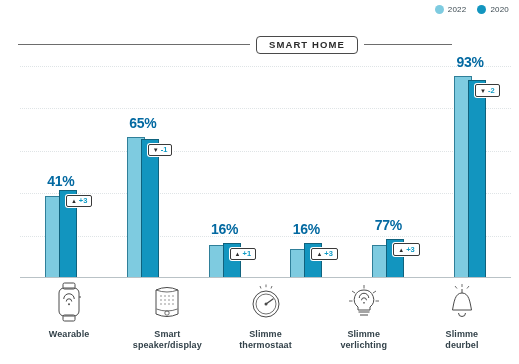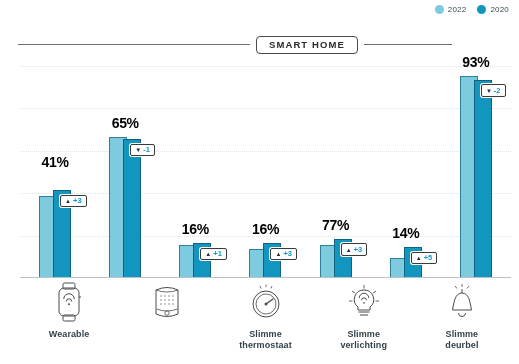--- a/index.html
+++ b/index.html
@@ -86,21 +86,21 @@
     border:1px solid #10627d;
     border-bottom:none;
     margin-left:-4px;
     position:relative;
     z-index:2;
   }
   .value{
     position:absolute;
     left:50%;
     transform:translateX(-50%);
-    font-size:14px;font-weight:bold;color:#000000;
+    font-size:14px;font-weight:bold;color:#0369a1;
     white-space:nowrap;letter-spacing:-.3px;
   }
   .badge{
     position:absolute;
     z-index:4;
     background:#ffffff;
     border:1px solid #3a3a3a;
     border-radius:2px;
     padding:1.5px 4px;
     font-size:7.5px;font-weight:bold;
@@ -154,21 +154,21 @@
 <div class="plot">
   <div class="gridlines">
       <div class="gridline" style="top: 189.6px;"></div>
       <div class="gridline" style="top: 147.2px;"></div>
       <div class="gridline" style="top: 104.8px;"></div>
       <div class="gridline" style="top: 62.4px;"></div>
       <div class="gridline" style="top: 20px;"></div>
     </div>
   <div class="groups">
       <div class="group">
-        <div class="value" style="bottom: 107px; text-align: right;">41%</div>
+        <div class="value" style="bottom: 88px; text-align: right;">41%</div>
         <div class="bars">
           <div class="bar bar-prev" style="height: 80.56px; background: rgb(126, 203, 224);"></div>
           <div class="bar bar-curr" style="height: 86.92px; background: rgb(18, 149, 191);"></div>
         </div>
         <div class="badge" style="bottom: 69.92px; left: calc(50% + 5px);">
           <span class="arrow">▲</span>
           <span>+3</span>
         </div>
       </div>
       <div class="group">
@@ -206,31 +206,20 @@
       </div>
       <div class="group">
         <div class="value" style="bottom: 44.16px;">77%</div>
         <div class="bars">
           <div class="bar bar-prev" style="height: 31.8px; background: rgb(126, 203, 224);"></div>
           <div class="bar bar-curr" style="height: 38.16px; background: rgb(18, 149, 191);"></div>
         </div>
         <div class="badge" style="bottom: 21.16px; left: calc(50% + 5px);">
           <span class="arrow">▲</span>
           <span>+3</span>
-        </div>
-      </div>
-      <div class="group">
-        <div class="value" style="bottom: 35.68px;">14%</div>
-        <div class="bars">
-          <div class="bar bar-prev" style="height: 19.08px; background: rgb(126, 203, 224);"></div>
-          <div class="bar bar-curr" style="height: 29.68px; background: rgb(18, 149, 191);"></div>
-        </div>
-        <div class="badge" style="bottom: 12.68px; left: calc(50% + 5px);">
-          <span class="arrow">▲</span>
-          <span>+5</span>
         </div>
       </div>
       <div class="group">
         <div class="value" style="bottom: 207.4px;">93%</div>
         <div class="bars">
           <div class="bar bar-prev" style="height: 201.4px; background: rgb(126, 203, 224);"></div>
           <div class="bar bar-curr" style="height: 197.16px; background: rgb(18, 149, 191);"></div>
         </div>
         <div class="badge" style="bottom: 180.16px; left: calc(50% + 5px);">
           <span class="arrow">▼</span>
@@ -272,20 +261,21 @@
             <circle cx="17" cy="18" r=".8"></circle>
             <circle cx="21" cy="18" r=".8"></circle>
         <circle cx="9" cy="22" r=".8"></circle>
             <circle cx="13" cy="22" r=".8"></circle>
             <circle cx="17" cy="22" r=".8"></circle>
             <circle cx="21" cy="22" r=".8"></circle>
       </g>
       <circle cx="15" cy="31" r="2.2" fill="none" stroke="#4a4a4a" stroke-width=".8"></circle>
     </svg>
       </div>
+      <div class="cat-label">Smart<br>speaker/display</div>
     </div>
     <div class="foot-cell">
       <div class="icon-box">
         <svg width="40" height="40" viewBox="0 0 40 40">
       <g stroke="#4a4a4a" stroke-width="1" opacity=".8">
         <line x1="14" y1="4" x2="15" y2="6.5"></line>
             <line x1="20" y1="2.5" x2="20" y2="5.2"></line>
             <line x1="26" y1="4" x2="25" y2="6.5"></line>
       </g>
       <circle cx="20" cy="22" r="13" fill="none" stroke="#4a4a4a"></circle>

